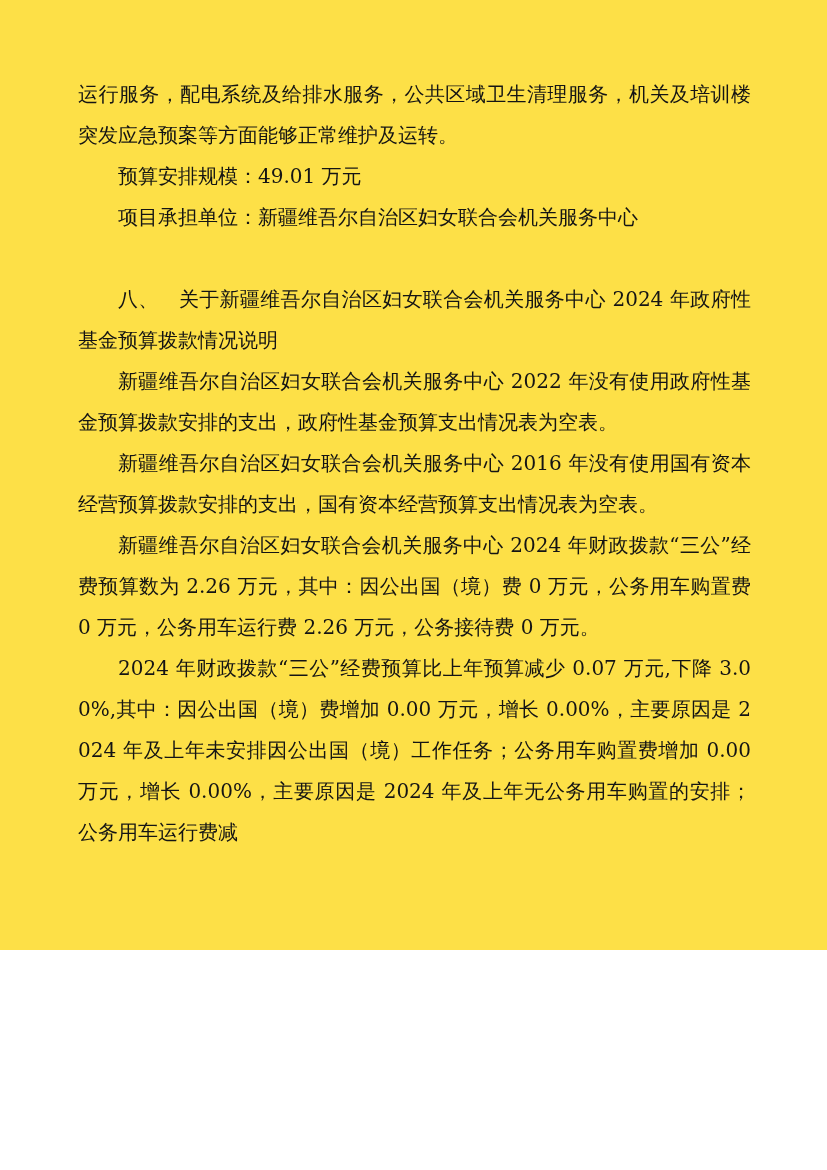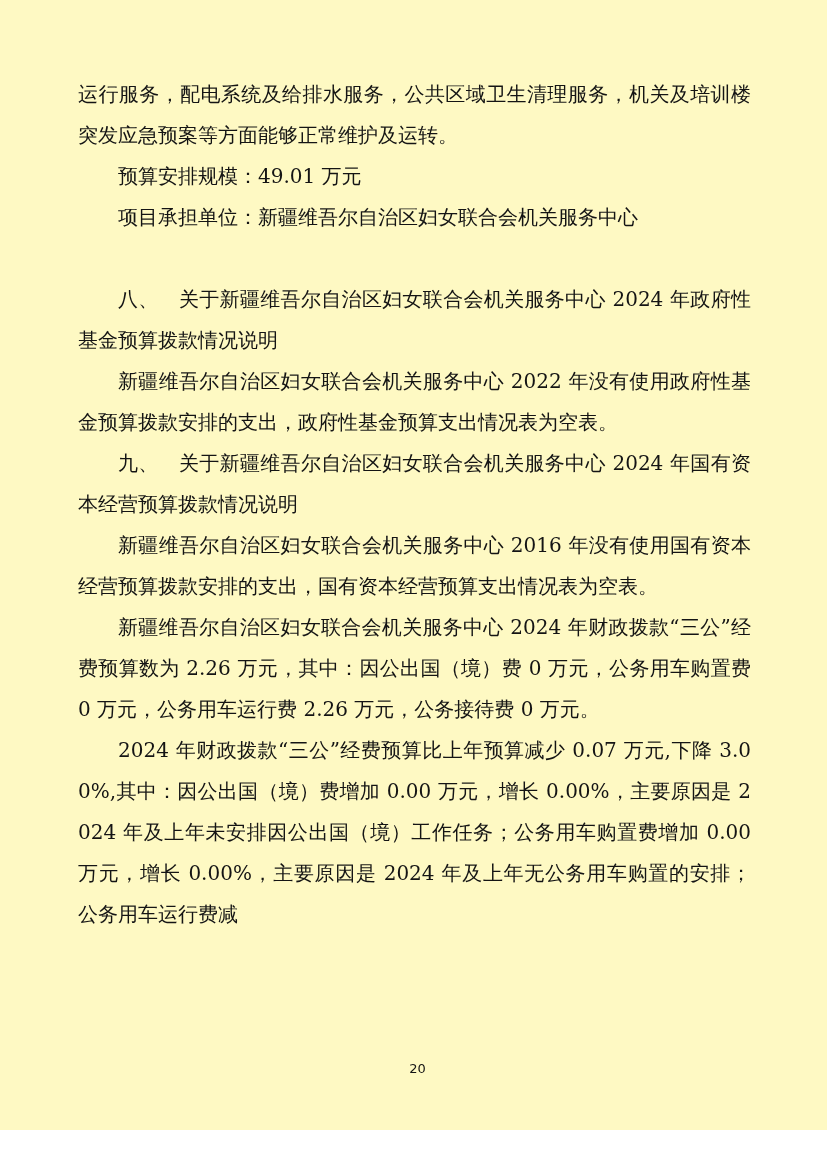--- a/index.html
+++ b/index.html
@@ -4,22 +4,22 @@
 <style>
   * { box-sizing: border-box; }
   html, body {
     margin: 0;
     padding: 0;
     background: #ffffff;
   }
   .page {
     position: relative;
     width: 827px;
-    height: 1130px;
-    background: #fef9c3;
+    height: 950px;
+    background: #fde047;
     overflow: hidden;
     font-family: "DejaVu Serif", "Liberation Serif", serif;
     color: #141414;
   }
   .content {
     position: absolute;
     top: 74px;
     left: 78px;
     width: 673px;
   }
@@ -57,21 +57,20 @@
 <body>
 
 <div class="page">
   <div class="content" id="content">
       <p class="blk noindent">运行服务，配电系统及给排水服务，公共区域卫生清理服务，机关及培训楼突发应急预案等方面能够正常维护及运转。</p>
       <p class="blk indent">预算安排规模：49.01 万元</p>
       <p class="blk indent">项目承担单位：新疆维吾尔自治区妇女联合会机关服务中心</p>
       <p class="blk spacer"></p>
       <p class="blk heading">八、　关于新疆维吾尔自治区妇女联合会机关服务中心 2024 年政府性基金预算拨款情况说明</p>
       <p class="blk indent">新疆维吾尔自治区妇女联合会机关服务中心 2022 年没有使用政府性基金预算拨款安排的支出，政府性基金预算支出情况表为空表。</p>
-      <p class="blk heading">九、　关于新疆维吾尔自治区妇女联合会机关服务中心 2024 年国有资本经营预算拨款情况说明</p>
       <p class="blk indent">新疆维吾尔自治区妇女联合会机关服务中心 2016 年没有使用国有资本经营预算拨款安排的支出，国有资本经营预算支出情况表为空表。</p>
       <p class="blk indent">新疆维吾尔自治区妇女联合会机关服务中心 2024 年财政拨款“三公”经费预算数为 2.26 万元，其中：因公出国（境）费 0 万元，公务用车购置费 0 万元，公务用车运行费 2.26 万元，公务接待费 0 万元。</p>
       <p class="blk indent">2024 年财政拨款“三公”经费预算比上年预算减少 0.07 万元,下降 3.00%,其中：因公出国（境）费增加 0.00 万元，增长 0.00%，主要原因是 2024 年及上年未安排因公出国（境）工作任务；公务用车购置费增加 0.00 万元，增长 0.00%，主要原因是 2024 年及上年无公务用车购置的安排；公务用车运行费减</p>
     </div>
   <div class="page-footer">
     <span class="page-number">20</span>
   </div>
 </div>
 
 </body></html>

